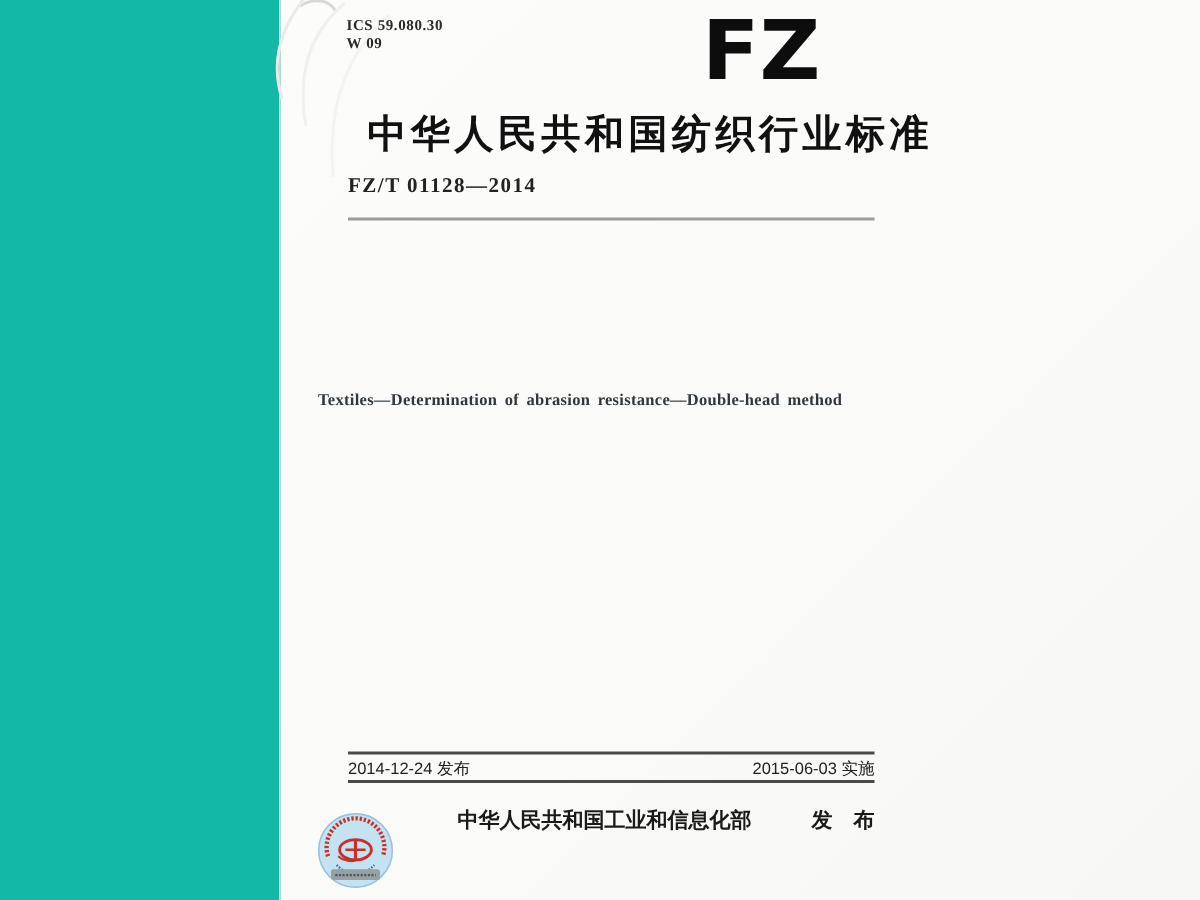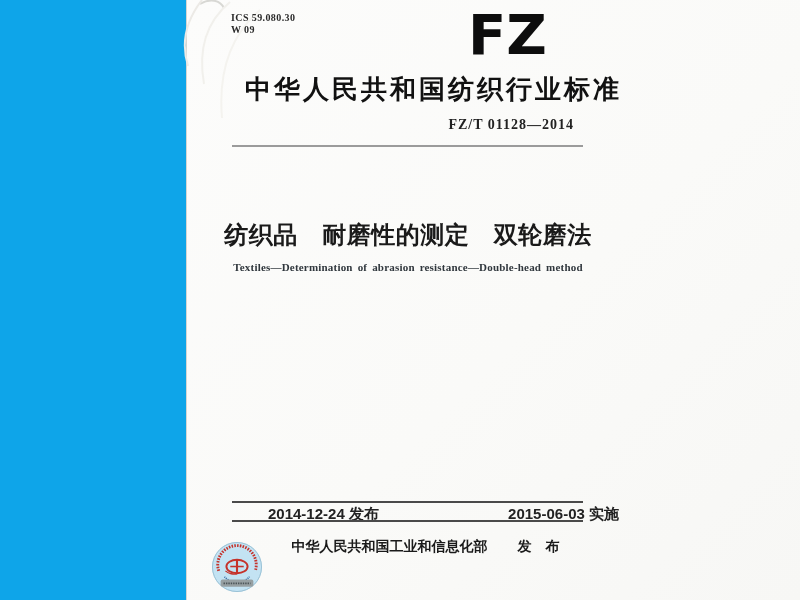--- a/index.html
+++ b/index.html
@@ -1,21 +1,21 @@
 <!DOCTYPE html>
 <html><head>
 <meta charset="utf-8">
 <style>
   html, body { margin: 0; padding: 0; background: #ffffff; }
   .canvas {
     position: relative;
     width: 800px;
     height: 600px;
     overflow: hidden;
-    background: #0ea5e9;
+    background: #14b8a6;
     font-family: "Liberation Sans", sans-serif;
     color: #1c1c1c;
   }
   .page {
     position: absolute;
     left: 186px; top: 0; right: 0; bottom: 0;
     background: linear-gradient(135deg, #fcfcfb 0%, #fafaf8 55%, #f7f7f5 100%);
     border-left: 1px solid #d6d6d2;
   }
   .curl-svg { position: absolute; left: 170px; top: 0; width: 120px; height: 140px; }
@@ -33,50 +33,49 @@
     letter-spacing: 0px; color: #0d0d0d;
     transform: scaleY(0.98);
   }
   .header-title {
     position: absolute; left: 228px; top: 72px; width: 360px;
     text-align: center; font-weight: bold; font-size: 26px;
     letter-spacing: 3px; color: #111; white-space: nowrap; margin-left: 17px;
   }
   .std-number {
     position: absolute; left: 232px; top: 117px; width: 342px;
-    text-align: right;
     font-family: "Liberation Serif", serif;
     font-weight: bold; font-size: 14px; letter-spacing: 1px; color: #222;
   }
   .rule { position: absolute; left: 232px; width: 351px; height: 2px; }
   .rule-header { top: 145px; background: #9b9b9b; }
   .rule-footer-top { top: 501px; background: #4a4a4a; }
   .rule-footer-bottom { top: 520px; background: #4a4a4a; }
 
   .main-title {
     position: absolute; left: 222px; top: 219px; width: 372px;
     text-align: center; font-weight: bold; font-size: 24px;
     letter-spacing: 0.5px; color: #1a1a1a; white-space: nowrap;
   }
   .en-title {
     position: absolute; left: 212px; top: 261px; width: 392px;
-    text-align: center;
+    text-align: left;
     font-family: "Liberation Serif", serif;
     font-weight: bold; font-size: 11px; letter-spacing: 0.2px;
     word-spacing: 2px; color: #30373d; white-space: nowrap;
   }
   .dates-row {
     position: absolute; left: 232px; top: 505px; width: 351px;
     display: flex; justify-content: space-between;
-    font-weight: bold; font-size: 15px; color: #222; margin-left: 36px;
+    font-weight: normal; font-size: 11px; color: #222;
   }
   .publisher-row {
     position: absolute; left: 232px; top: 538px; width: 351px;
     padding-left: 36px; box-sizing: border-box;
-    display: flex; justify-content: center; gap: 30px;
+    display: flex; justify-content: flex-end; gap: 40px;
     font-weight: bold; font-size: 14px; color: #1a1a1a; white-space: nowrap;
   }
   .seal-svg { position: absolute; left: 211px; top: 541px; width: 52px; height: 52px; }
 </style>
 </head>
 <body>
 
 <div class="canvas">
 
   <div class="page"></div>
@@ -94,21 +93,20 @@
   </div>
 
   <div class="fz-logo">FZ</div>
 
   <div class="header-title">中华人民共和国纺织行业标准</div>
 
   <div class="std-number">FZ/T 01128—2014</div>
 
   <div class="rule rule-header"></div>
 
-  <div class="main-title">纺织品　耐磨性的测定　双轮磨法</div>
 
   <div class="en-title">Textiles—Determination of abrasion resistance—Double-head method</div>
 
   <div class="rule rule-footer-top"></div>
 
   <div class="dates-row">
     <span>2014-12-24 发布</span>
     <span>2015-06-03 实施</span>
   </div>
 

